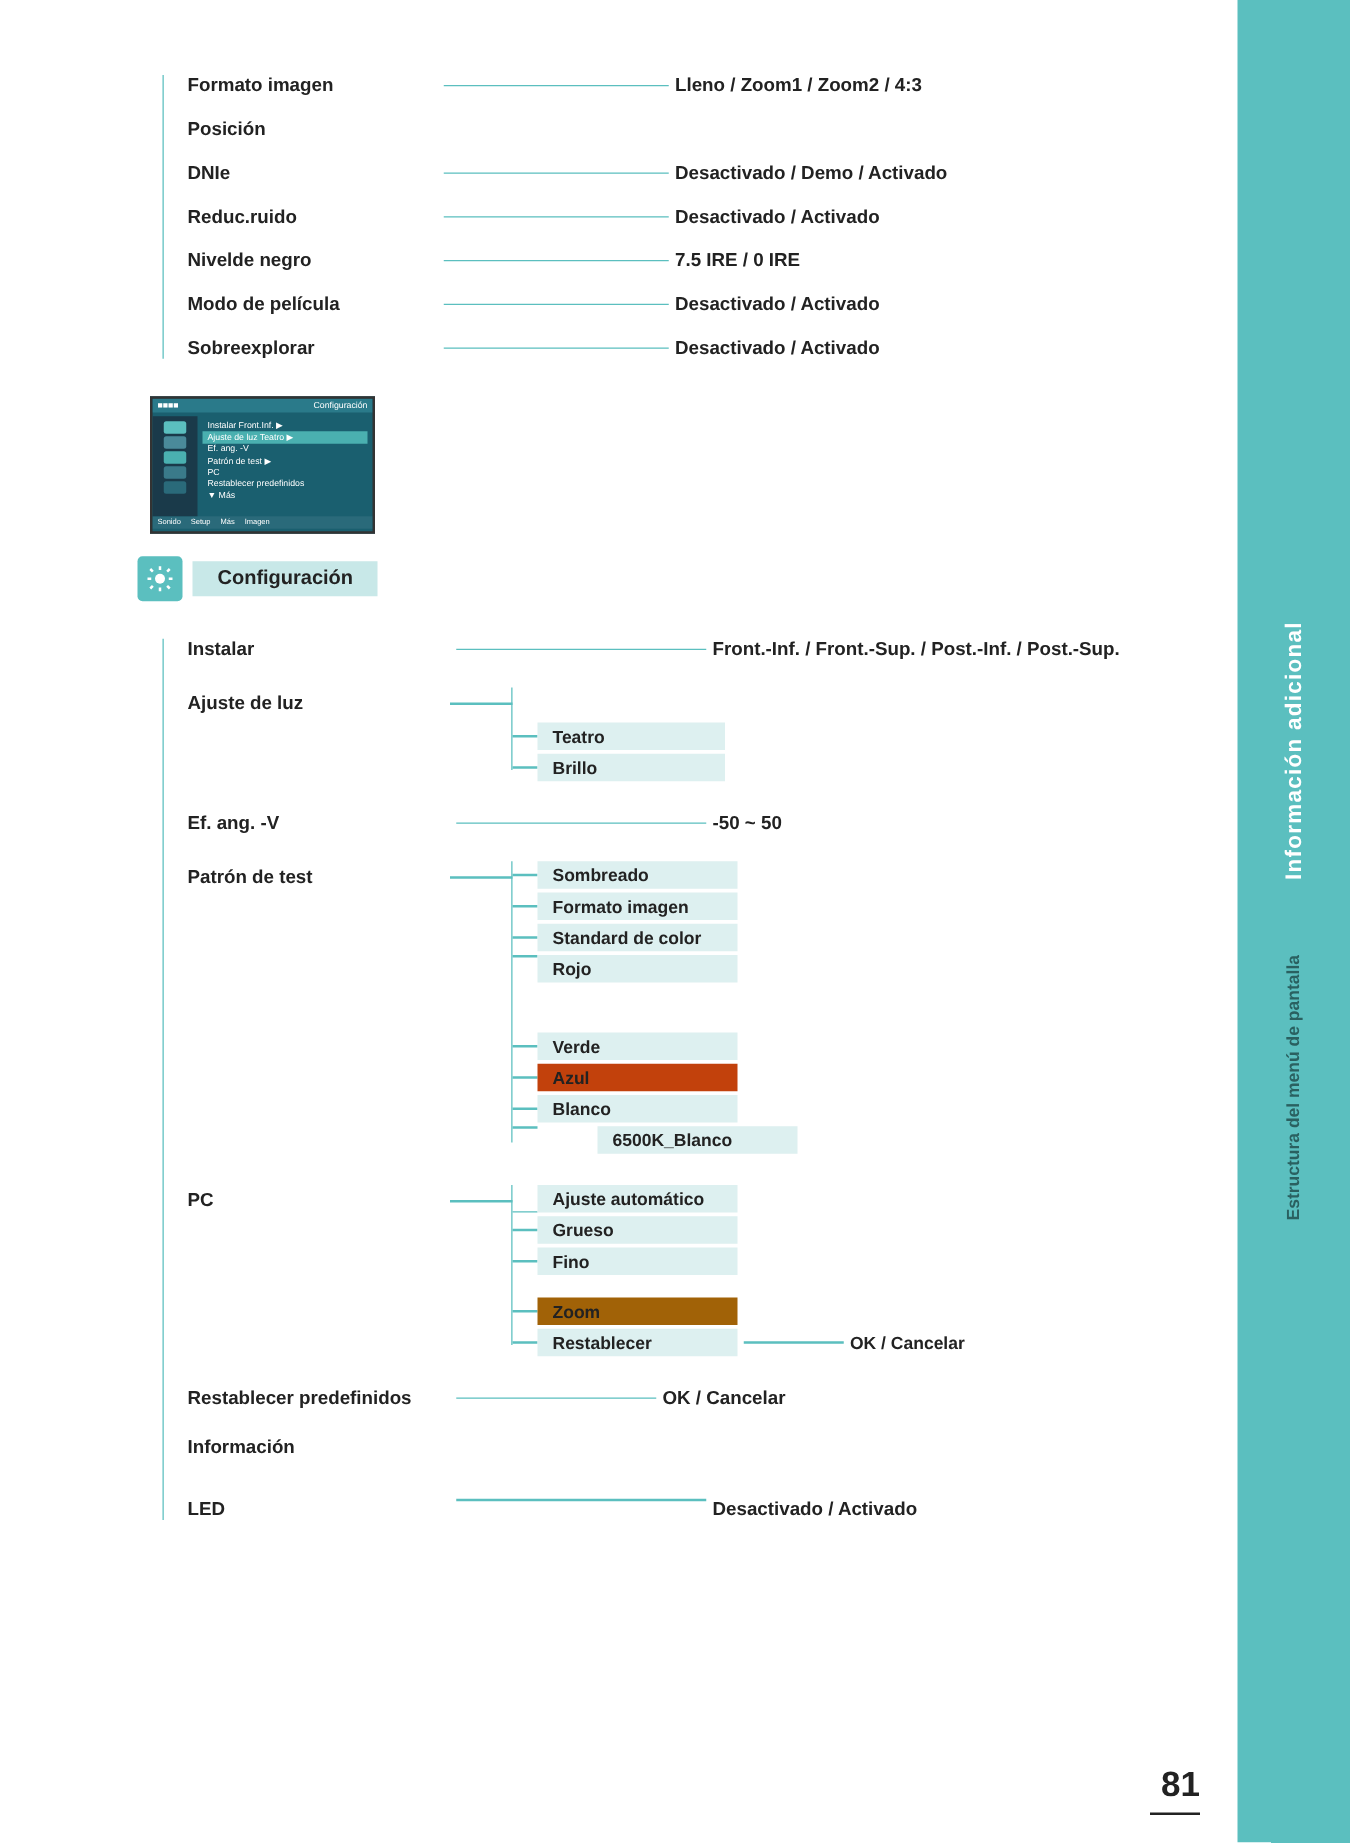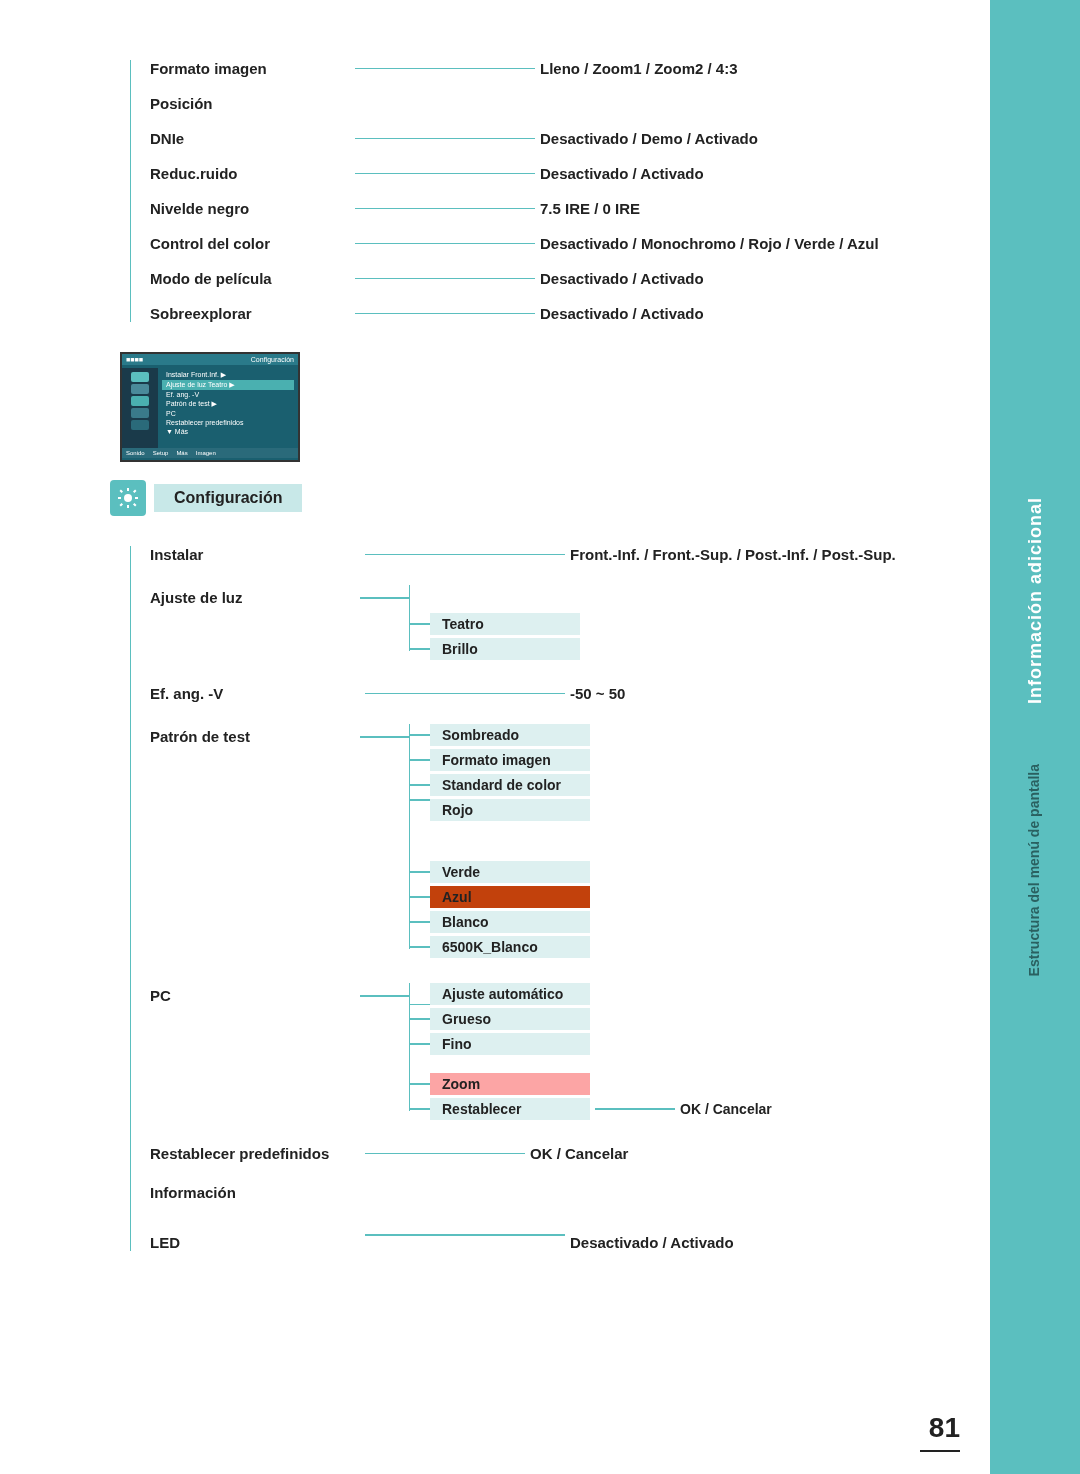--- a/index.html
+++ b/index.html
@@ -188,25 +188,20 @@
       <div class="fl-line"></div>
       <div class="fl-value">Desactivado / Activado</div>
     </div>
 
     <div class="full-row">
       <div class="fl-label">Nivelde negro</div>
       <div class="fl-line"></div>
       <div class="fl-value">7.5 IRE / 0 IRE</div>
     </div>
 
-    <div class="full-row">
-      <div class="fl-label">Control del color</div>
-      <div class="fl-line"></div>
-      <div class="fl-value">Desactivado / Monochromo / Rojo / Verde / Azul</div>
-    </div>
 
     <div class="full-row">
       <div class="fl-label">Modo de película</div>
       <div class="fl-line"></div>
       <div class="fl-value">Desactivado / Activado</div>
     </div>
 
     <div class="full-row">
       <div class="fl-label">Sobreexplorar</div>
       <div class="fl-line"></div>
@@ -319,21 +314,21 @@
             <div style="font-weight:bold; font-size:14px; background:#ddf0f0; padding:3px 12px; min-width:160px;">Verde</div>
           </div>
           <div style="display:flex; align-items:center; margin-bottom:3px;">
             <div style="height:1.5px; background:#5bbfbf; width:20px;"></div>
             <div style="font-weight:bold; font-size:14px; background:#c2410c; padding:3px 12px; min-width:160px;">Azul</div>
           </div>
           <div style="display:flex; align-items:center; margin-bottom:3px;">
             <div style="height:1.5px; background:#5bbfbf; width:20px;"></div>
             <div style="font-weight:bold; font-size:14px; background:#ddf0f0; padding:3px 12px; min-width:160px;">Blanco</div>
           </div>
-          <div style="display:flex; align-items:center; margin-bottom:3px;">
+          <div style="display:flex; align-items:flex-start; margin-bottom:3px;gap:48px;">
             <div style="height:1.5px; background:#5bbfbf; width:20px;"></div>
             <div style="font-weight:bold; font-size:14px; background:#ddf0f0; padding:3px 12px; min-width:160px;">6500K_Blanco</div>
           </div>
         </div>
       </div>
     </div>
 
     <div style="display:flex; align-items:flex-start; margin-bottom:22px; position:relative;">
       <div style="font-weight:bold; font-size:15px; width:210px; flex-shrink:0; padding-top:4px;">PC</div>
       <div style="position:relative; display:flex; align-items:flex-start;">
@@ -348,21 +343,21 @@
           <div style="display:flex; align-items:center; margin-bottom:3px;">
             <div style="height:1.5px; background:#5bbfbf; width:20px;"></div>
             <div style="font-weight:bold; font-size:14px; background:#ddf0f0; padding:3px 12px; min-width:160px;">Grueso</div>
           </div>
           <div style="display:flex; align-items:center; margin-bottom:18px;">
             <div style="height:1.5px; background:#5bbfbf; width:20px;"></div>
             <div style="font-weight:bold; font-size:14px; background:#ddf0f0; padding:3px 12px; min-width:160px;">Fino</div>
           </div>
           <div style="display:flex; align-items:center; margin-bottom:3px;">
             <div style="height:1.5px; background:#5bbfbf; width:20px;"></div>
-            <div style="font-weight:bold; font-size:14px; background:#fca5a5; padding:3px 12px; min-width:160px;">Zoom</div>
+            <div style="font-weight:bold; font-size:14px; background:#a16207; padding:3px 12px; min-width:160px;">Zoom</div>
           </div>
 
           <div style="display:flex; align-items:center; margin-bottom:3px;justify-content:flex-end;">
             <div style="height:1.5px; background:#5bbfbf; width:20px;"></div>
             <div style="font-weight:bold; font-size:14px; background:#ddf0f0; padding:3px 12px; min-width:160px;">Restablecer</div>
             <div style="height:1.5px; background:#5bbfbf; width:80px; margin:0 5px;"></div>
             <div style="font-weight:bold; font-size:14px;">OK / Cancelar</div>
           </div>
         </div>
       </div>

